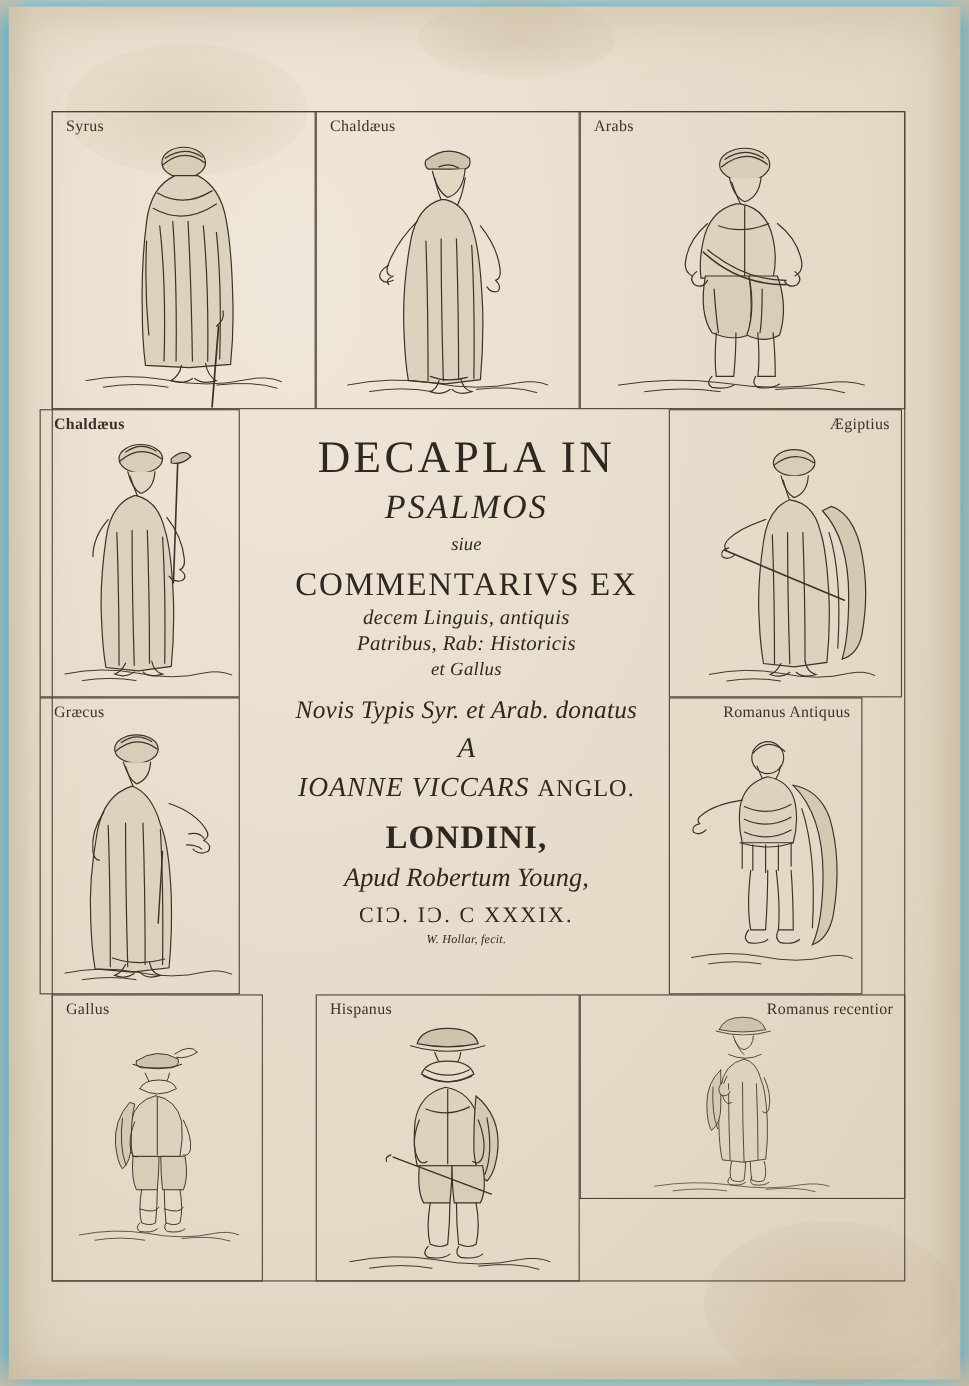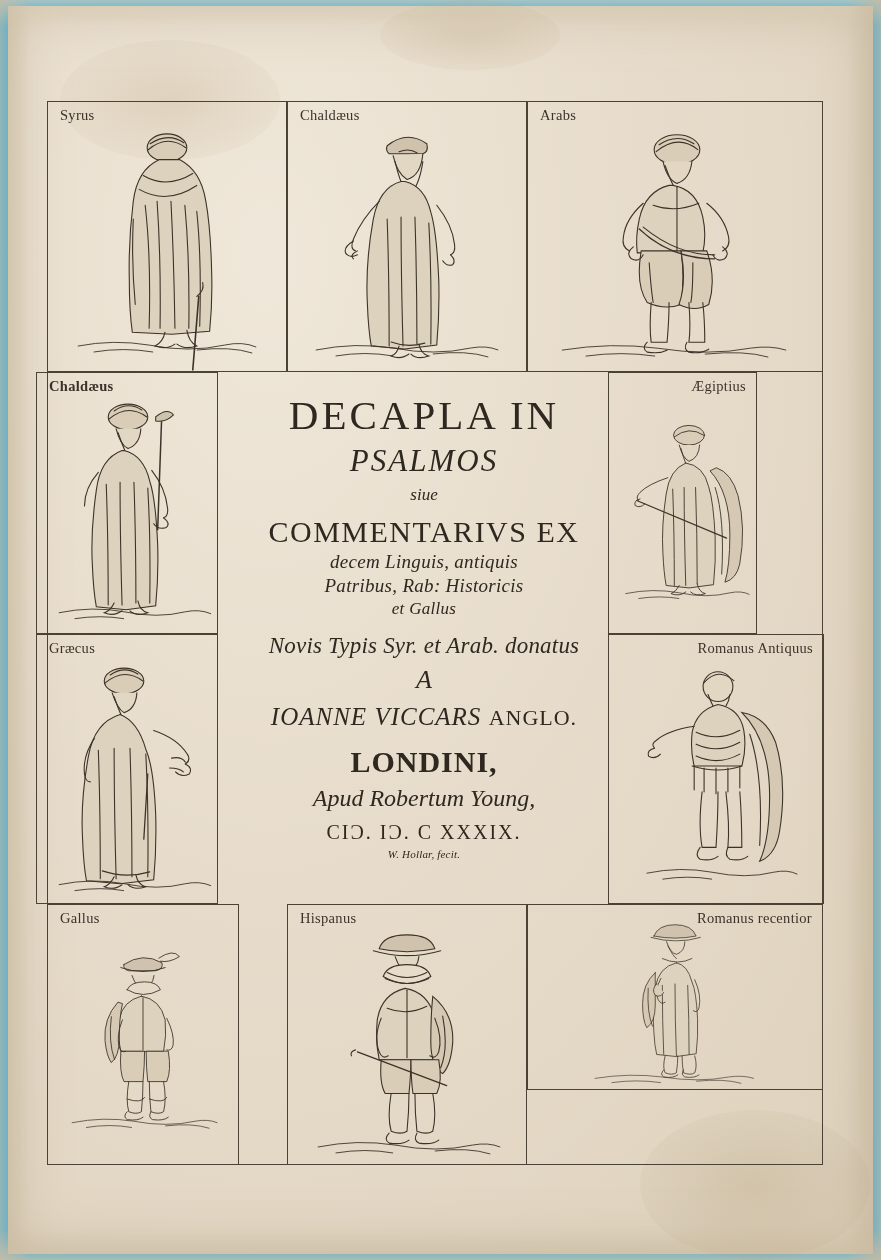--- a/index.html
+++ b/index.html
@@ -353,21 +353,21 @@
         <path d="M78 232 q-4 8 -10 10 q10 4 18 -2"></path>
         <path d="M102 230 q2 10 10 12 q-12 4 -18 -2"></path>
       </g>
       <g stroke="#3b3328" stroke-width="0.9" fill="none">
         <path d="M22 242 q34 -7 66 -1 q34 7 62 0 q14 -3 26 2"></path>
         <path d="M38 248 q26 -4 50 0"></path>
       </g>
     </svg>
   </div>
 
-  <div class="cell" style="left:608px; top:372px; width:149px; height:262px;">
+  <div class="cell" style="left:608px; top:372px; width:212px; height:262px;">
     <span class="caption right">Ægiptius</span>
     <svg class="fig" viewBox="0 0 180 262">
       <g fill="none" stroke="#3b3328" stroke-width="1.1" stroke-linecap="round">
         <ellipse cx="98" cy="48" rx="19" ry="12" fill="#d9cdb8"></ellipse>
         <path d="M80 50 q18 -14 36 -2"></path>
         <path d="M86 60 q4 16 12 20 q12 -4 13 -20" fill="#e2d7c3"></path>
         <path d="M88 64 q6 22 10 26"></path>
 
         <path d="M94 82 q-20 8 -24 38 q-6 40 -4 72 q1 24 4 40 l28 3 l30 -4 q3 -28 2 -58 q-2 -44 -8 -62 q-6 -26 -28 -29 z" fill="#ddd2bd"></path>
         <path d="M78 114 q2 52 2 118"></path>
@@ -420,21 +420,21 @@
         <path d="M78 244 q-4 8 -10 10 q10 4 18 -2"></path>
         <path d="M100 242 q2 10 10 12 q-12 4 -18 -2"></path>
       </g>
       <g stroke="#3b3328" stroke-width="0.9" fill="none">
         <path d="M22 252 q34 -7 66 -1 q34 7 62 0 q14 -3 26 2"></path>
         <path d="M38 258 q26 -4 50 0"></path>
       </g>
     </svg>
   </div>
 
-  <div class="cell" style="left:608px; top:634px; width:216px; height:270px;text-align:center;">
+  <div class="cell" style="left:608px; top:634px; width:176px; height:270px;text-align:center;">
     <span class="caption right">Romanus Antiquus</span>
     <svg class="fig" viewBox="0 0 180 270">
       <g fill="none" stroke="#3b3328" stroke-width="1.1" stroke-linecap="round">
 
         <circle cx="92" cy="52" r="15" fill="#e2d7c3"></circle>
         <path d="M78 48 q14 -16 30 -2"></path>
         <path d="M82 60 q6 16 10 18 q10 -4 12 -18"></path>
 
         <path d="M92 70 q-22 6 -26 28 q-2 18 2 34 l48 0 q5 -18 2 -36 q-4 -22 -26 -26 z" fill="#ddd2bd"></path>
         <path d="M70 98 q22 10 44 -2"></path>

